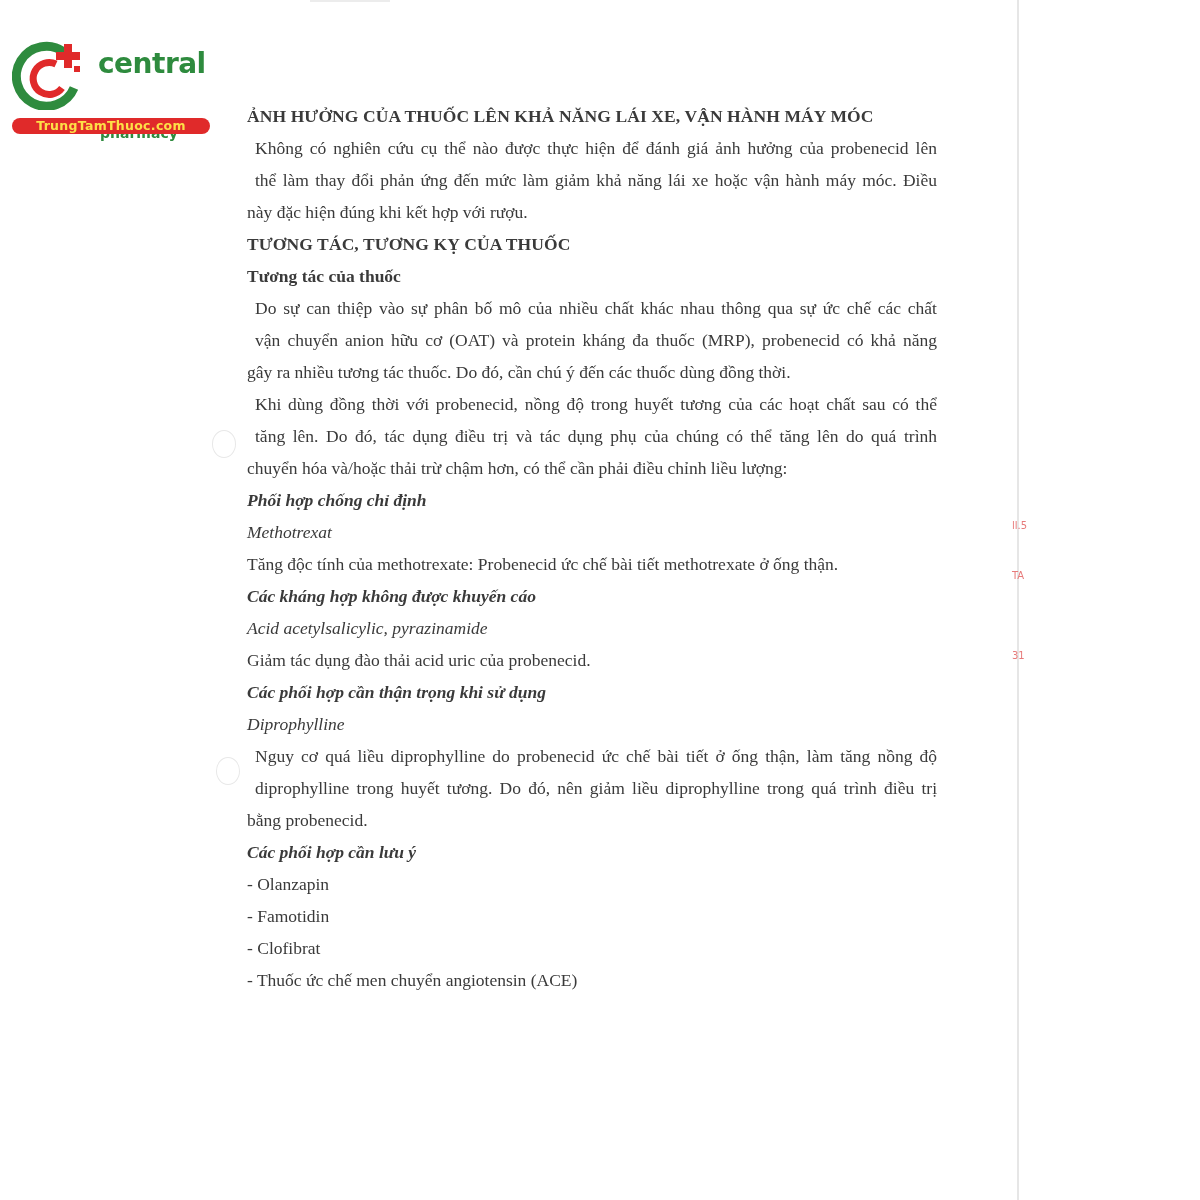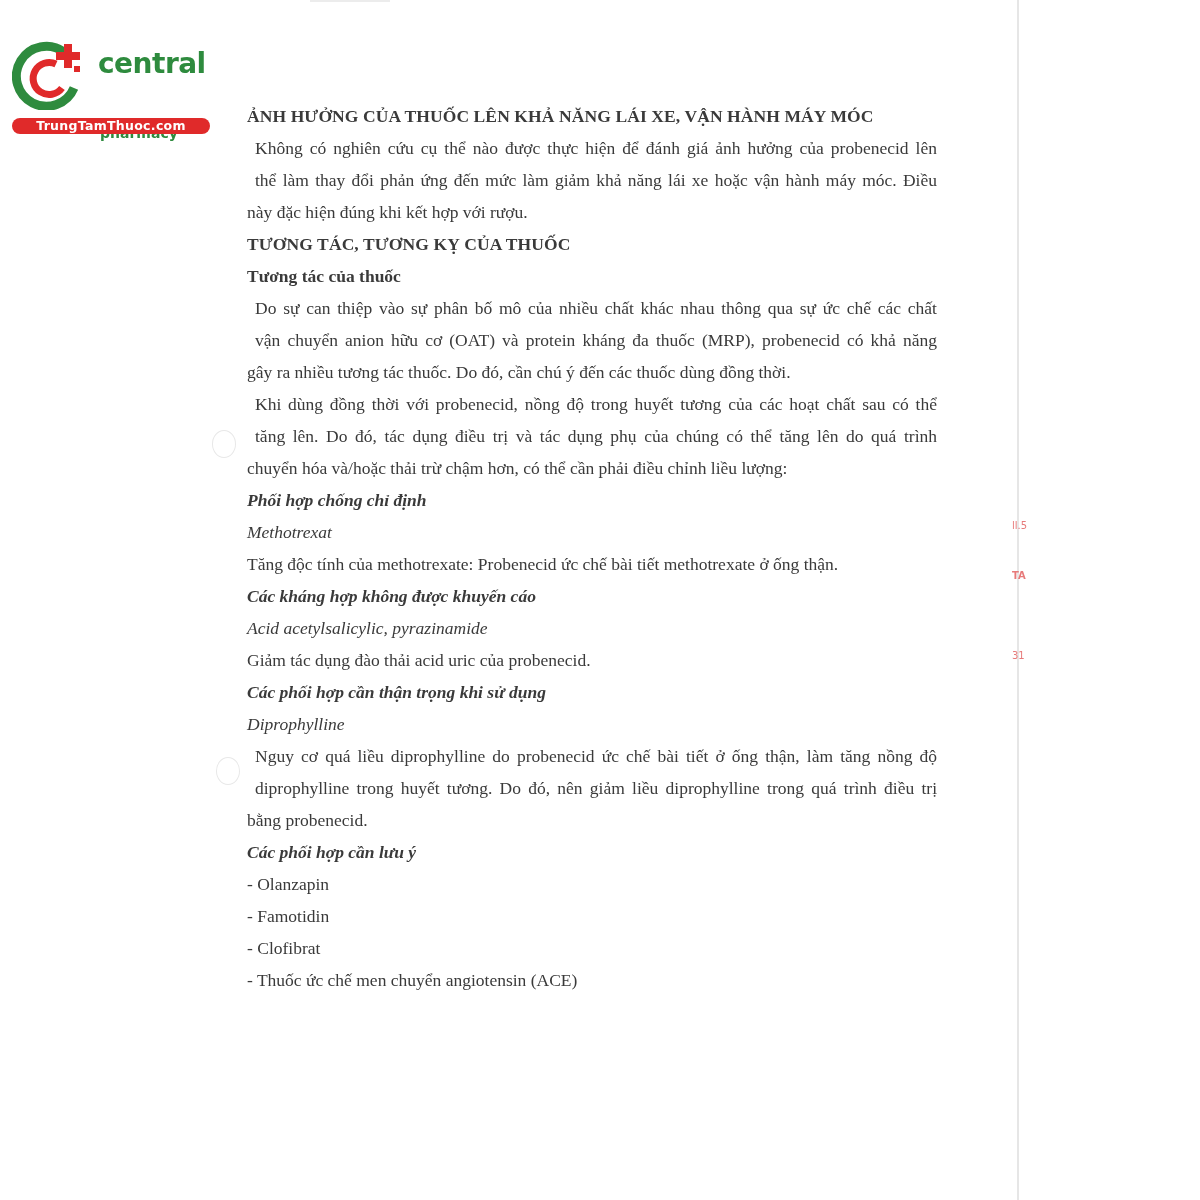--- a/index.html
+++ b/index.html
@@ -12,21 +12,21 @@
     .logo-central {
       position: absolute; left: 88px; top: 6px; font-family: "DejaVu Sans", sans-serif;
       font-weight: bold; font-size: 28px; color: #2e8b3e; letter-spacing: -0.5px; line-height: 40px;
     }
     .logo-pharmacy {
       position: absolute; left: 90px; top: 50px; font-family: "DejaVu Sans", sans-serif;
       font-weight: bold; font-size: 14px; color: #2e8b3e; line-height: 16px; margin-top: 37px;
     }
     .logo-banner {
       position: absolute; left: 2px; top: 80px; width: 198px; height: 16px; background: #e02a2a;
-      border-radius: 8px; color: #ffffff; font-family: "DejaVu Sans", sans-serif; font-weight: bold;
+      border-radius: 8px; color: #fde047; font-family: "DejaVu Sans", sans-serif; font-weight: bold;
       font-size: 12.5px; line-height: 16px; text-align: center; letter-spacing: 0.3px;
     }
     .page-edge-right { position: absolute; left: 1017px; top: 0; width: 2px; height: 1200px; background: #e6e6e6; }
     .page-edge-top { position: absolute; left: 310px; top: 0; width: 80px; height: 2px; background: #ececec; }
     .stamp-marks { position: absolute; left: 1010px; top: 520px; width: 20px; height: 160px; }
     .stamp-marks span { position: absolute; left: 2px; color: #e77a7a; font-family: "DejaVu Sans", sans-serif; font-size: 10px; }
     .punch-hole { position: absolute; width: 22px; height: 26px; border: 1.5px solid #e8e8e8; border-radius: 50%; }
     .content { position: absolute; left: 247px; top: 100px; width: 690px; }
     .line { font-size: 17.5px; line-height: 32px; height: 32px; white-space: nowrap; }
     .justify { text-align: justify; text-align-last: justify; margin-left: 8px; }
@@ -36,21 +36,21 @@
     .italic { font-style: italic; }
   </style>
 </head>
 <body>
 
 <div class="page-edge-top"></div>
 <div class="page-edge-right"></div>
 
 <div class="stamp-marks">
   <span style="top:0px">ll.5</span>
-  <span style="top:50px;font-weight:bold">TA</span>
+  <span style="top:50px;font-weight:normal">TA</span>
   <span style="top:130px">31</span>
 </div>
 
 <div class="punch-hole" style="left:212px;top:430px"></div>
 <div class="punch-hole" style="left:216px;top:757px"></div>
 
 <div class="logo">
   <svg class="logo-mark" viewBox="0 0 72 70">
     <path d="M52 12 A30 30 0 1 0 62 48" fill="none" stroke="#2e8b3e" stroke-width="9" stroke-linecap="butt"></path>
     <path d="M44 24 A16 16 0 1 0 50 48" fill="none" stroke="#e02a2a" stroke-width="7"></path>

